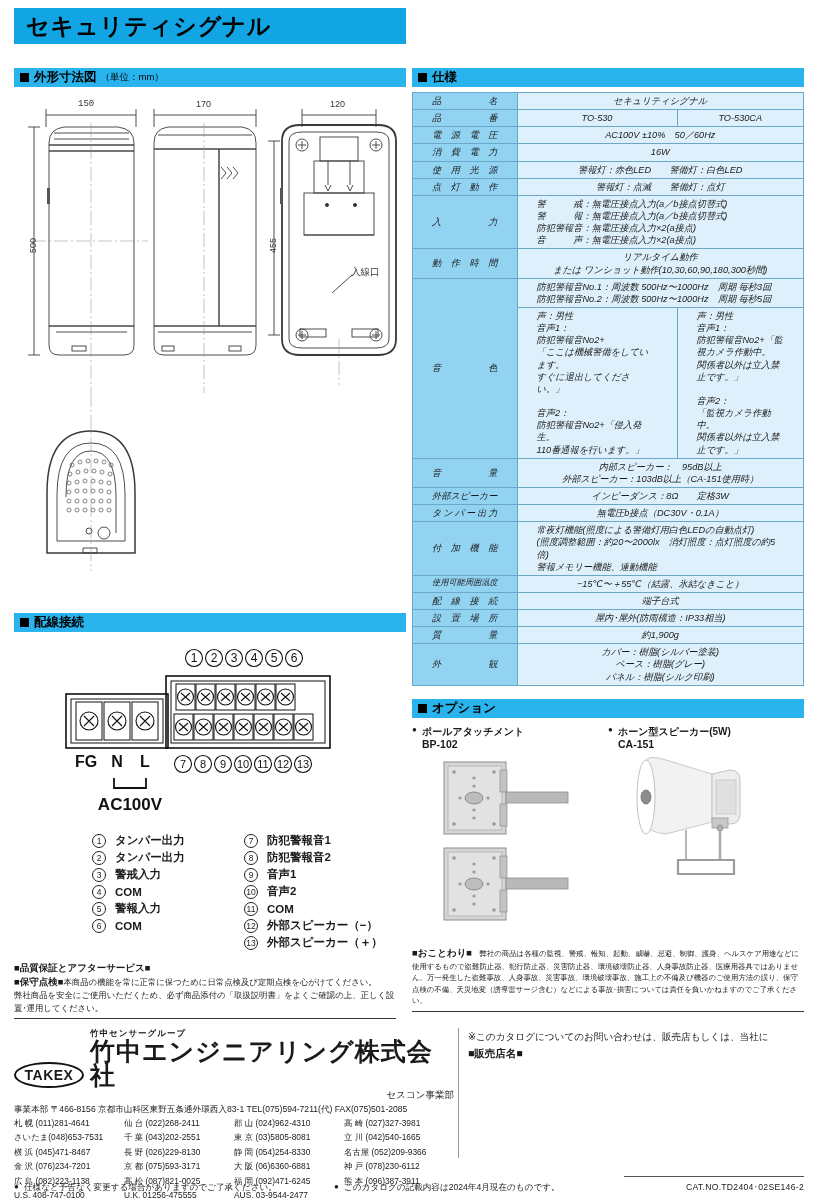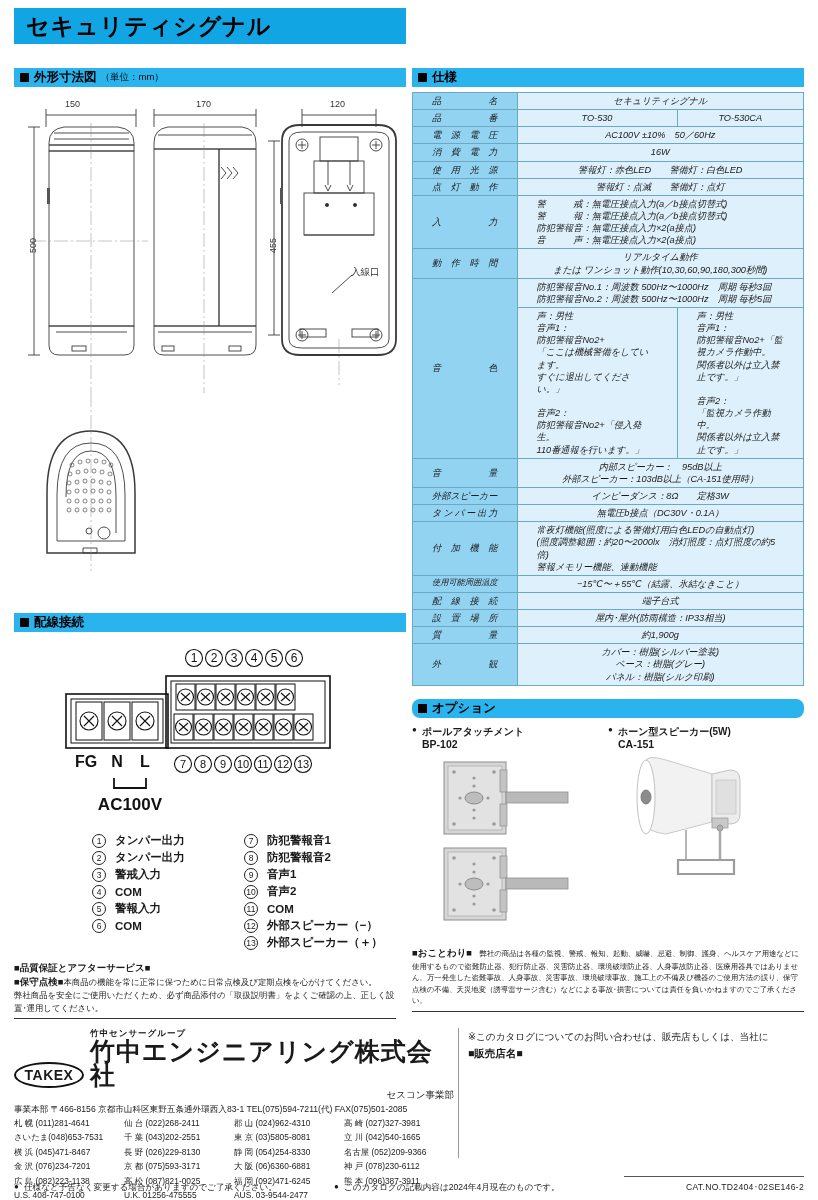--- a/index.html
+++ b/index.html
@@ -247,21 +247,21 @@
             <circle cx="79" cy="417" r="2"></circle>
               <circle cx="87" cy="417" r="2"></circle>
               <circle cx="95" cy="417" r="2"></circle>
           </g>
           <circle cx="75" cy="438" r="3"></circle>
           <circle cx="90" cy="440" r="6"></circle>
           <path d="M69,455 h14 v5 h-14 z"></path>
           <line x1="77" y1="300" x2="77" y2="478" stroke="#888" stroke-width="0.5" stroke-dasharray="14 3 2 3"></line>
         </g>
       </svg>
-      <div class="dim-label" style="left:51px; top:6px;">150</div>
+      <div class="dim-label" style="left:64px; top:6px;font-family:Liberation Mono, monospace;">150</div>
       <div class="dim-label" style="left:182px; top:6px;">170</div>
       <div class="dim-label" style="left:316px; top:6px;">120</div>
       <div class="dim-v" style="left:14px; top:160px;">500</div>
       <div class="dim-v" style="left:254px; top:160px;">455</div>
       <div class="dim-label" style="left:337px; top:173px; font-size:9.5px;">入線口</div>
     </div>
 
     <div class="sec">
       <span class="sq"></span>
       <span class="lbl">配線接続</span>
@@ -548,21 +548,21 @@
         </tr>
         <tr>
           <td class="hd">外　　　　観</td>
           <td class="val pre" colspan="2">カバー：樹脂(シルバー塗装)
 ベース：樹脂(グレー)
 パネル：樹脂(シルク印刷)</td>
         </tr>
       </tbody>
     </table>
 
-    <div class="sec" style="margin-top:13px;border-radius:8px;">
+    <div class="sec" style="margin-top:13px;">
       <span class="sq"></span>
       <span class="lbl">オプション</span>
     </div>
 
     <div class="opt-row">
       <div class="opt">
         <div class="nm">ポールアタッチメント</div>
         <div class="code">BP-102</div>
         <div class="opt-img">
           <svg width="196" height="200" viewBox="0 0 196 200">

